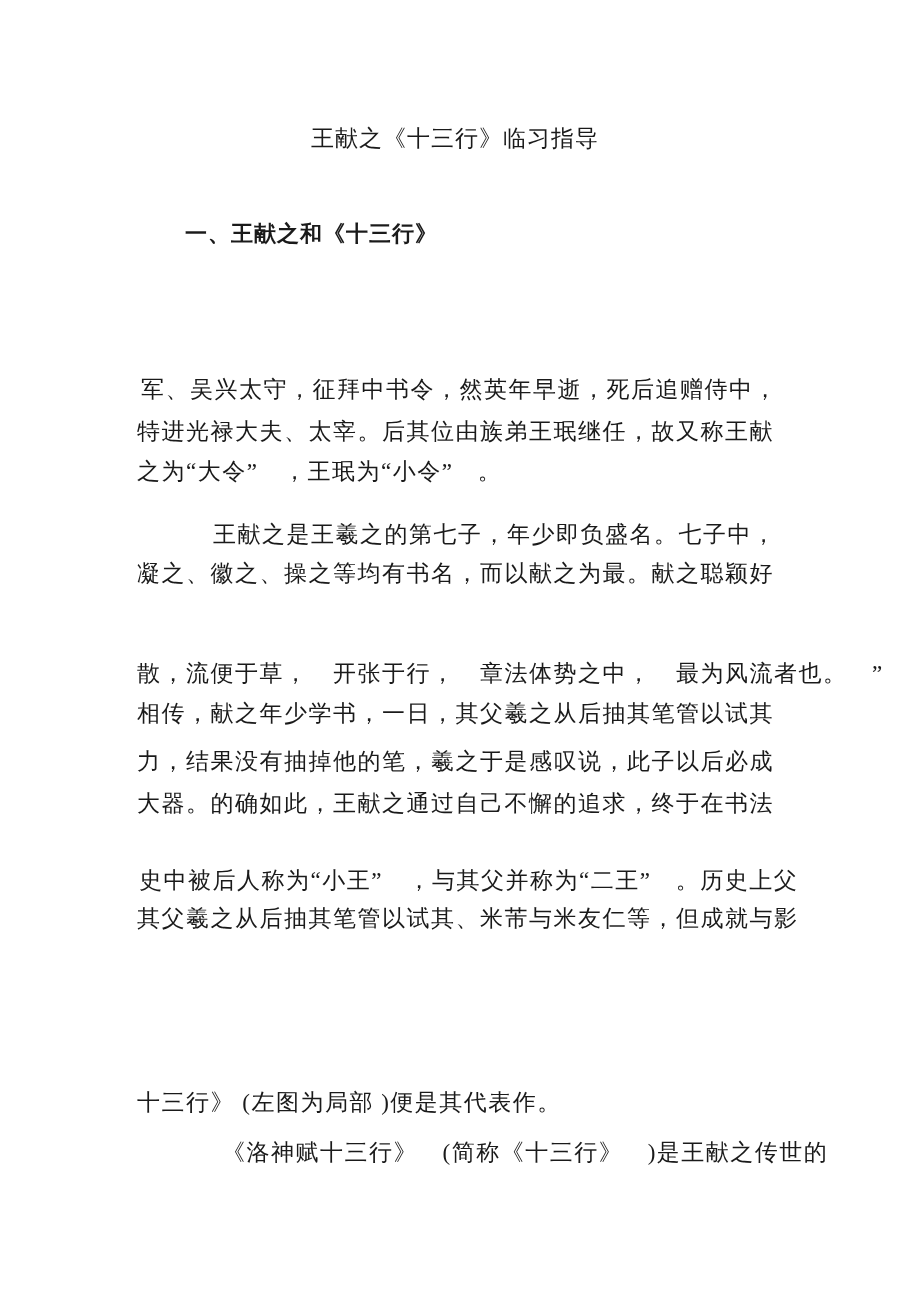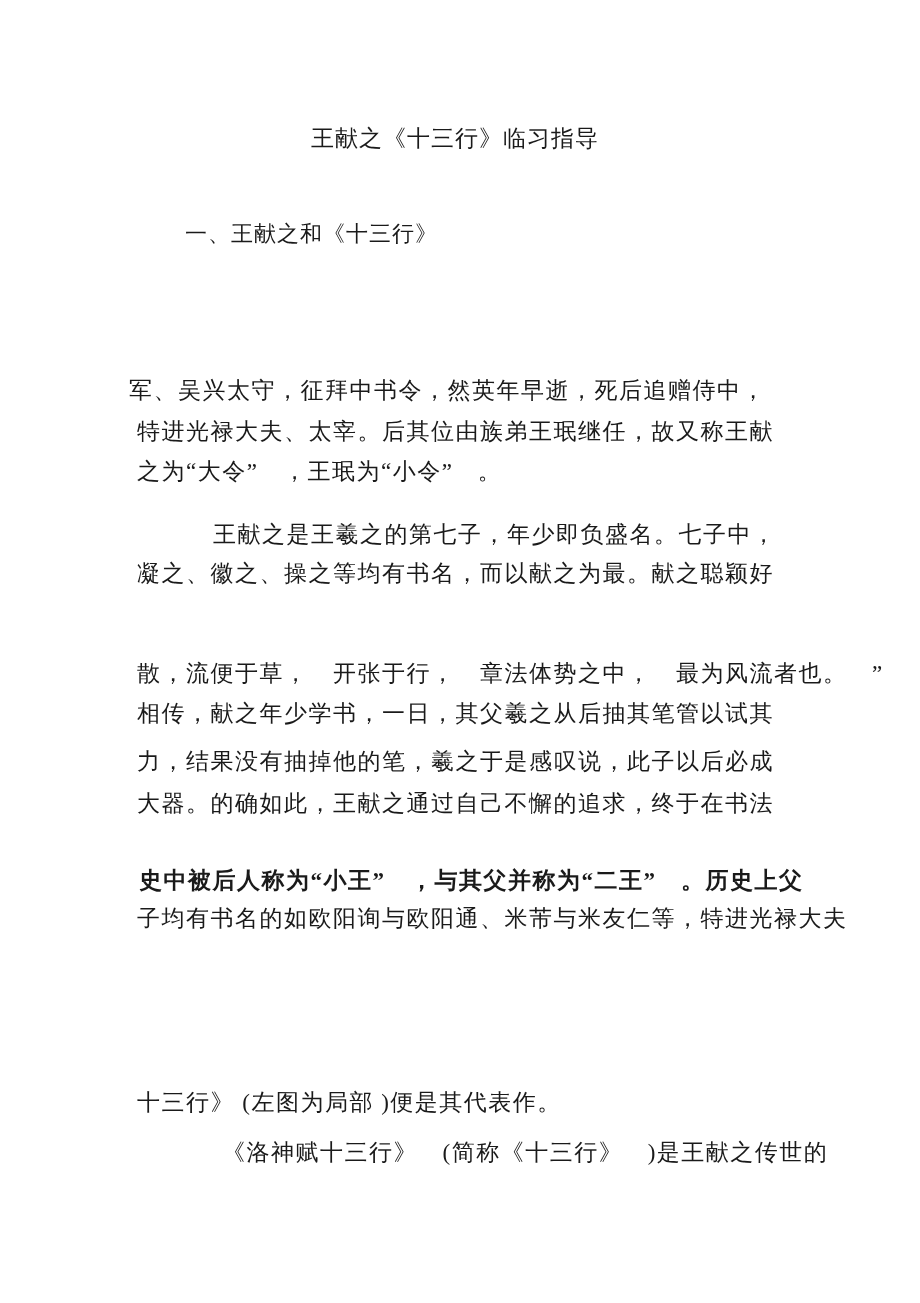--- a/index.html
+++ b/index.html
@@ -22,44 +22,45 @@
     color: #1a1a1a;
     font-weight: 400;
   }
   .title-ln {
     font-size: 23px;
     letter-spacing: 1px;
   }
   .heading-ln {
     font-size: 22px;
     letter-spacing: 1px;
+    font-weight: bold;
   }
 </style>
 </head>
 <body style="background: rgb(255, 255, 255);">
 
 <div class="page" style="color: rgb(26, 26, 26);">
 
   <div class="ln title-ln" style="top:126px; left:311px;">王献之《十三行》临习指导</div>
 
   <div class="ln heading-ln" style="top:221px; left:185px;">一、王献之和《十三行》</div>
 
-  <div class="ln" style="top:378px; left:129px;">军、吴兴太守，征拜中书令，然英年早逝，死后追赠侍中，</div>
+  <div class="ln" style="top:378px; left:141px;font-family:Liberation Mono, monospace;">军、吴兴太守，征拜中书令，然英年早逝，死后追赠侍中，</div>
   <div class="ln" style="top:419px; left:137px;">特进光禄大夫、太宰。后其位由族弟王珉继任，故又称王献</div>
   <div class="ln" style="top:522px; left:213px;">王献之是王羲之的第七子，年少即负盛名。七子中，</div>
 
   <div class="ln" style="top:459px; left:137px;">之为“大令”　，王珉为“小令”　。</div>
   <div class="ln" style="top:561px; left:137px;">凝之、徽之、操之等均有书名，而以献之为最。献之聪颖好</div>
 
   <div class="ln" style="top:701px; left:137px;">相传，献之年少学书，一日，其父羲之从后抽其笔管以试其</div>
   <div class="ln" style="top:661px; left:137px;">散，流便于草，　开张于行，　章法体势之中，　最为风流者也。　”</div>
 
   <div class="ln" style="top:749px; left:137px;">力，结果没有抽掉他的笔，羲之于是感叹说，此子以后必成</div>
   <div class="ln" style="top:791px; left:137px;">大器。的确如此，王献之通过自己不懈的追求，终于在书法</div>
 
-  <div class="ln" style="top:868px; left:139px;font-weight:bold;">史中被后人称为“小王”　，与其父并称为“二王”　。历史上父</div>
-  <div class="ln" style="top:906px; left:137px;">子均有书名的如欧阳询与欧阳通、米芾与米友仁等，特进光禄大夫</div>
+  <div class="ln" style="top:868px; left:139px;">史中被后人称为“小王”　，与其父并称为“二王”　。历史上父</div>
+  <div class="ln" style="top:906px; left:137px;">其父羲之从后抽其笔管以试其、米芾与米友仁等，但成就与影</div>
 
   <div class="ln" style="top:1090px; left:137px;">十三行》 (左图为局部 )便是其代表作。</div>
 
   <div class="ln" style="top:1140px; left:222px;">《洛神赋十三行》　(简称《十三行》　)是王献之传世的</div>
 
 </div>
 
 </body></html>

